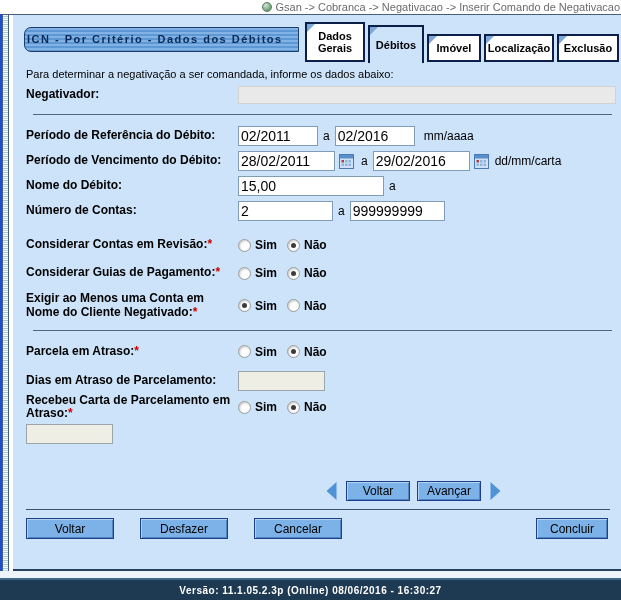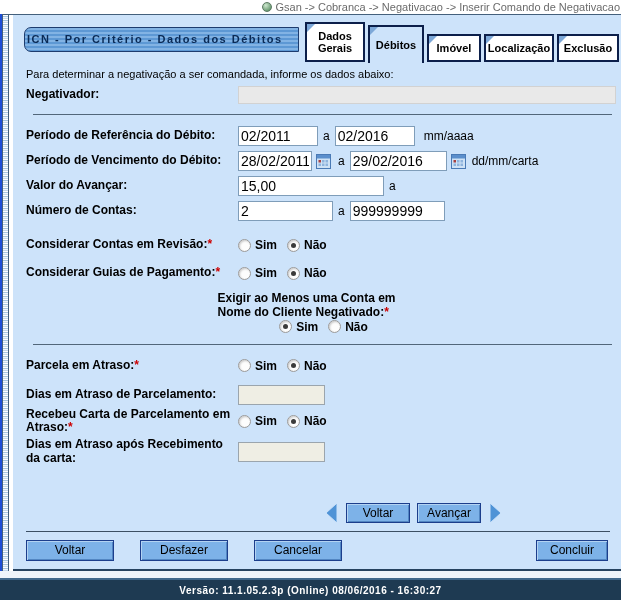--- a/index.html
+++ b/index.html
@@ -126,21 +126,21 @@
           <input class="txt" style="width: 80px;" value="02/2011">
           <span class="sep">a</span>
           <input class="txt" style="width: 80px;" value="02/2016">
           <span class="hint">mm/aaaa</span>
         </div>
       </div>
 
       <div class="row">
         <span class="lbl">Período de Vencimento do Débito:</span>
         <div class="fields">
-          <input class="txt" style="width: 74px;" value="28/02/2011">
+          <input class="txt" style="width: 97px;" value="28/02/2011">
           <svg class="cal" viewBox="0 0 15 15">
             <rect x="0.5" y="0.5" width="14" height="14" fill="#cfe2f5" stroke="#4a7ab5"></rect>
             <rect x="1" y="1" width="13" height="3.5" fill="#5b8fcc"></rect>
             <rect x="2.5" y="6" width="2.5" height="2.5" fill="#a84040"></rect>
             <rect x="6" y="6" width="2.5" height="2.5" fill="#8fb4dd"></rect>
             <rect x="9.5" y="6" width="2.5" height="2.5" fill="#8fb4dd"></rect>
             <rect x="2.5" y="9.5" width="2.5" height="2.5" fill="#8fb4dd"></rect>
             <rect x="6" y="9.5" width="2.5" height="2.5" fill="#8fb4dd"></rect>
             <rect x="9.5" y="9.5" width="2.5" height="2.5" fill="#8fb4dd"></rect>
           </svg>
@@ -154,21 +154,21 @@
             <rect x="9.5" y="6" width="2.5" height="2.5" fill="#8fb4dd"></rect>
             <rect x="2.5" y="9.5" width="2.5" height="2.5" fill="#8fb4dd"></rect>
             <rect x="6" y="9.5" width="2.5" height="2.5" fill="#8fb4dd"></rect>
             <rect x="9.5" y="9.5" width="2.5" height="2.5" fill="#8fb4dd"></rect>
           </svg>
           <span class="hint" style="margin-left:4px;">dd/mm/carta</span>
         </div>
       </div>
 
       <div class="row">
-        <span class="lbl">Valor do Avançar:</span>
+        <span class="lbl">Nome do Débito:</span>
         <div class="fields">
           <input class="txt" style="width: 146px;" value="15,00">
           <span class="sep">a</span>
         </div>
       </div>
 
       <div class="row">
         <span class="lbl">Número de Contas:</span>
         <div class="fields">
           <input class="txt" style="width: 95px;" value="2">
@@ -198,21 +198,21 @@
               <span class="radio"></span>
               <span class="radio-label">Sim</span>
             </span>
           <span class="radio-opt">
               <span class="radio checked"></span>
               <span class="radio-label">Não</span>
             </span>
         </div>
       </div>
 
-      <div class="row" style="margin-bottom:4px;flex-direction:column;">
+      <div class="row" style="margin-bottom:4px;">
         <span class="lbl"><span>Exigir ao Menos uma Conta em Nome do Cliente Negativado:</span><span class="req">*</span></span>
         <div class="radios">
           <span class="radio-opt">
               <span class="radio checked"></span>
               <span class="radio-label">Sim</span>
             </span>
           <span class="radio-opt">
               <span class="radio"></span>
               <span class="radio-label">Não</span>
             </span>
@@ -250,21 +250,20 @@
               <span class="radio-label">Sim</span>
             </span>
           <span class="radio-opt">
               <span class="radio checked"></span>
               <span class="radio-label">Não</span>
             </span>
         </div>
       </div>
 
       <div class="row">
-        <span class="lbl">Dias em Atraso após Recebimento da carta:</span>
         <div class="fields">
           <input class="txt dis2" style="width: 87px;" disabled="" value="">
         </div>
       </div>
 
       <div class="wizard">
         <svg class="wiz-arrow" viewBox="0 0 15 22">
           <polygon points="13,1 2,11 13,21" fill="#4f93d6" stroke="#cde3fa" stroke-width="1"></polygon>
         </svg>
         <button class="btn btn-wiz">Voltar</button>

